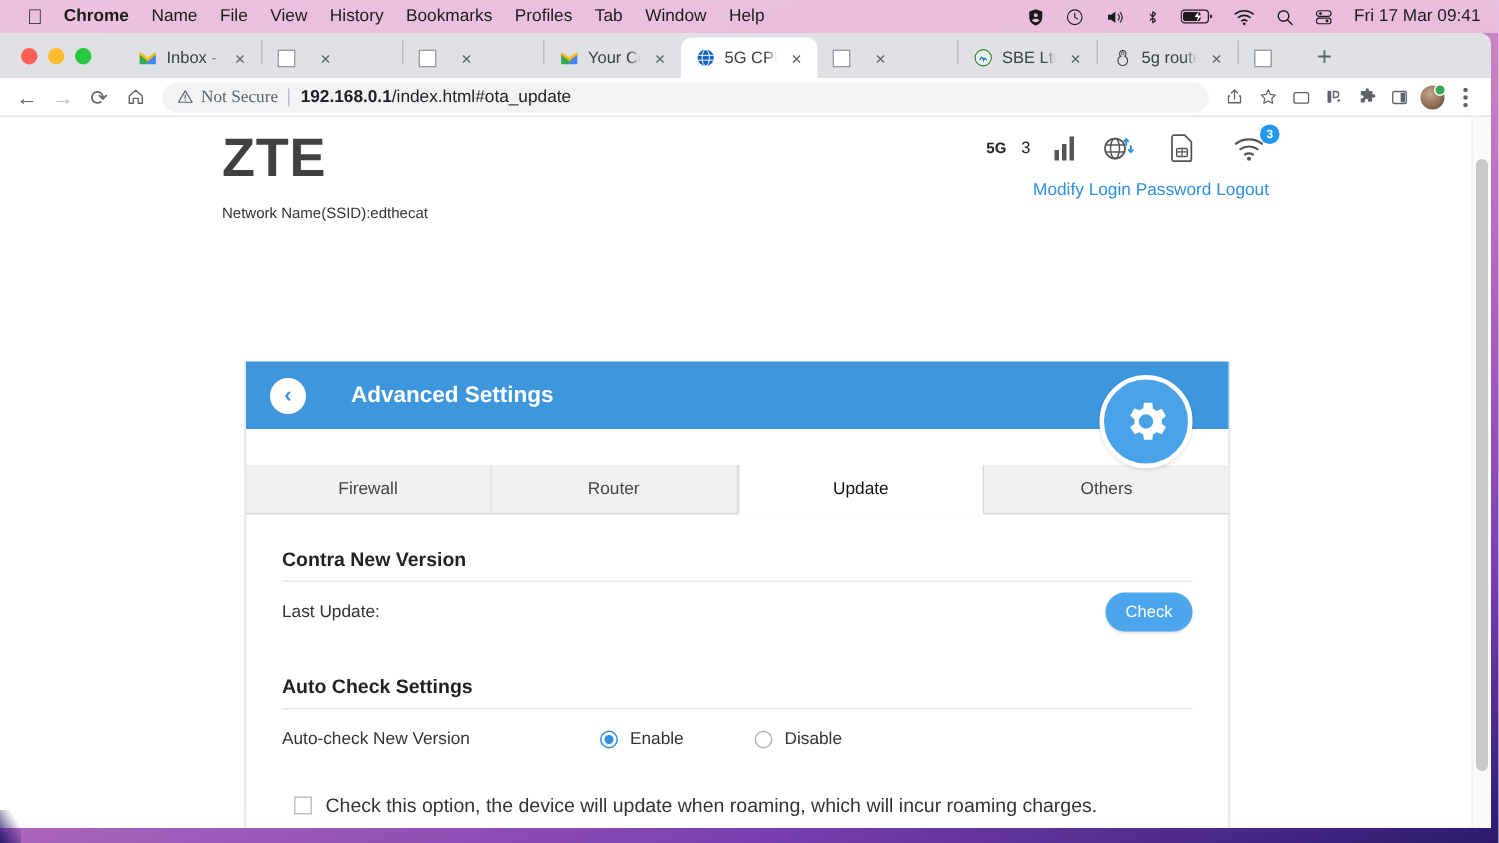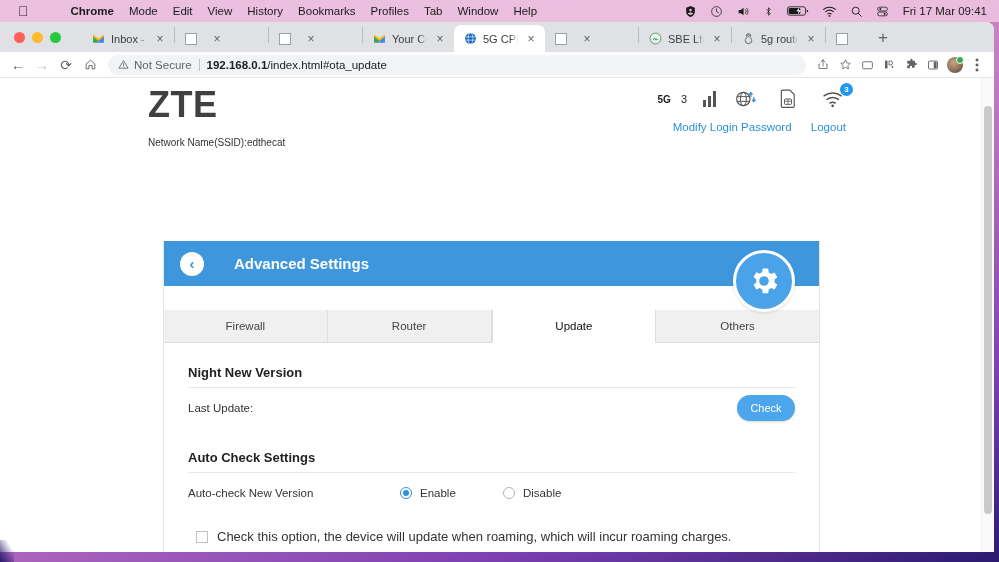--- a/index.html
+++ b/index.html
@@ -16,21 +16,21 @@
   
   #menubar {
     position: absolute; top: 0; left: 0; width: 999px; height: 22px;
     background: rgba(236, 193, 224, 0.93);
     display: flex; align-items: center;
     font-size: 11.5px; color: #1b1b1b;
     padding: 0 8px;
   }
   #menubar .apple { font-size: 14px; margin: 0 14px 0 10px; line-height: 1; }
   #menubar .mi { margin-right: 15px; white-space: nowrap; }
-  #menubar .mi.bold { font-weight: bold; margin-left: 28px; }
+  #menubar .mi.bold { font-weight: bold; }
   #menubar .spacer { flex: 1; }
   #menubar .sysicon { margin-left: 13px; display: flex; align-items: center; }
   #menubar .clock { margin-left: 14px; margin-right: 4px; white-space: nowrap; font-size: 11.5px; }
 
   
   #window {
     position: absolute; top: 22px; left: 0; width: 994px; height: 530px;
     background: #fff;
     border-top-left-radius: 0; border-top-right-radius: 8px;
     overflow: hidden;
@@ -85,21 +85,21 @@
   .navbtn {
     width: 24px; height: 24px; display: flex; align-items: center; justify-content: center;
     color: #5f6368; font-size: 14px; flex: 0 0 auto;
   }
   .navbtn.disabled { color: #bdc1c6; }
   #omnibox {
     flex: 1; height: 20px; background: #f1f3f4; border-radius: 10px;
     display: flex; align-items: center; padding: 0 10px; margin: 0 6px;
     font-size: 11.5px; color: #202124; overflow: hidden;
   }
-  #omnibox .warn { display: flex; align-items: flex-start; color: #5f6368; white-space: nowrap; }
+  #omnibox .warn { display: flex; align-items: flex-start; color: #5f6368; white-space: nowrap; font-family: Liberation Serif, serif; }
   #omnibox .vbar { width: 1px; height: 12px; background: #bdc1c6; margin: 0 7px; }
   #omnibox .urltxt { white-space: nowrap; overflow: hidden; }
   #omnibox .urltxt b { font-weight: bold; color: #202124; }
   .tbicon {
     width: 22px; height: 22px; display: flex; align-items: center; justify-content: center;
     color: #5f6368; font-size: 13px; flex: 0 0 auto;
   }
   .avatar {
     width: 16px; height: 16px; border-radius: 50%;
     background: radial-gradient(circle at 40% 35%, #c9a58a 0%, #8a6b52 60%, #4b3a2c 100%);
@@ -151,21 +151,21 @@
   .wifi-badge {
     position: absolute; right: -7px; top: -6px;
     background: #2196f3; color: #fff; font-size: 8px; font-weight: bold;
     border-radius: 50%; width: 13px; height: 13px;
     display: flex; align-items: center; justify-content: center;
   }
   .zte-links {
     position: absolute; right: 0; top: 34px;
     font-size: 11.5px; color: #2f8fdc;
   }
-  .zte-links span { margin-left: 16px; }
+  .zte-links span { }
 
   .panel {
     position: absolute; left: 163px; top: 163px; width: 657px; height: 383px;
     background: #fff;
     border: 1px solid #e4e4e4;
     border-top: none;
   }
   .panel-bar {
     position: relative; height: 45px; background: #3e96dd;
     display: flex; align-items: center; padding-left: 16px;
@@ -243,22 +243,22 @@
     position: absolute; left: 0; bottom: 0; width: 14px; height: 22px;
     background: linear-gradient(to top right, #2a1a6e 0%, rgba(42,26,110,0) 75%);
   }
 </style>
 </head>
 <body>
 
 <div id="menubar">
   <span class="apple"></span>
   <span class="mi bold">Chrome</span>
-  <span class="mi">Mode</span>
-  <span class="mi">Edit</span>
+  <span class="mi">Name</span>
+  <span class="mi">File</span>
   <span class="mi">View</span>
   <span class="mi">History</span>
   <span class="mi">Bookmarks</span>
   <span class="mi">Profiles</span>
   <span class="mi">Tab</span>
   <span class="mi">Window</span>
   <span class="mi">Help</span>
   <span class="spacer"></span>
 
   <span class="sysicon">
@@ -549,21 +549,21 @@
         </div>
 
         <div class="tabs">
           <div class="t">Firewall</div>
           <div class="t">Router</div>
           <div class="t active">Update</div>
           <div class="t">Others</div>
         </div>
 
         <div class="content">
-          <div class="sec-title">Night New Version</div>
+          <div class="sec-title">Contra New Version</div>
           <div class="row">
             <span class="lbl">Last Update:</span>
             <span class="val"></span>
             <button class="btn-blue">Check</button>
           </div>
 
           <div class="sec-title">Auto Check Settings</div>
           <div class="row">
             <span class="lbl">Auto-check New Version</span>
             <span class="radio-wrap" style="width:103px">

